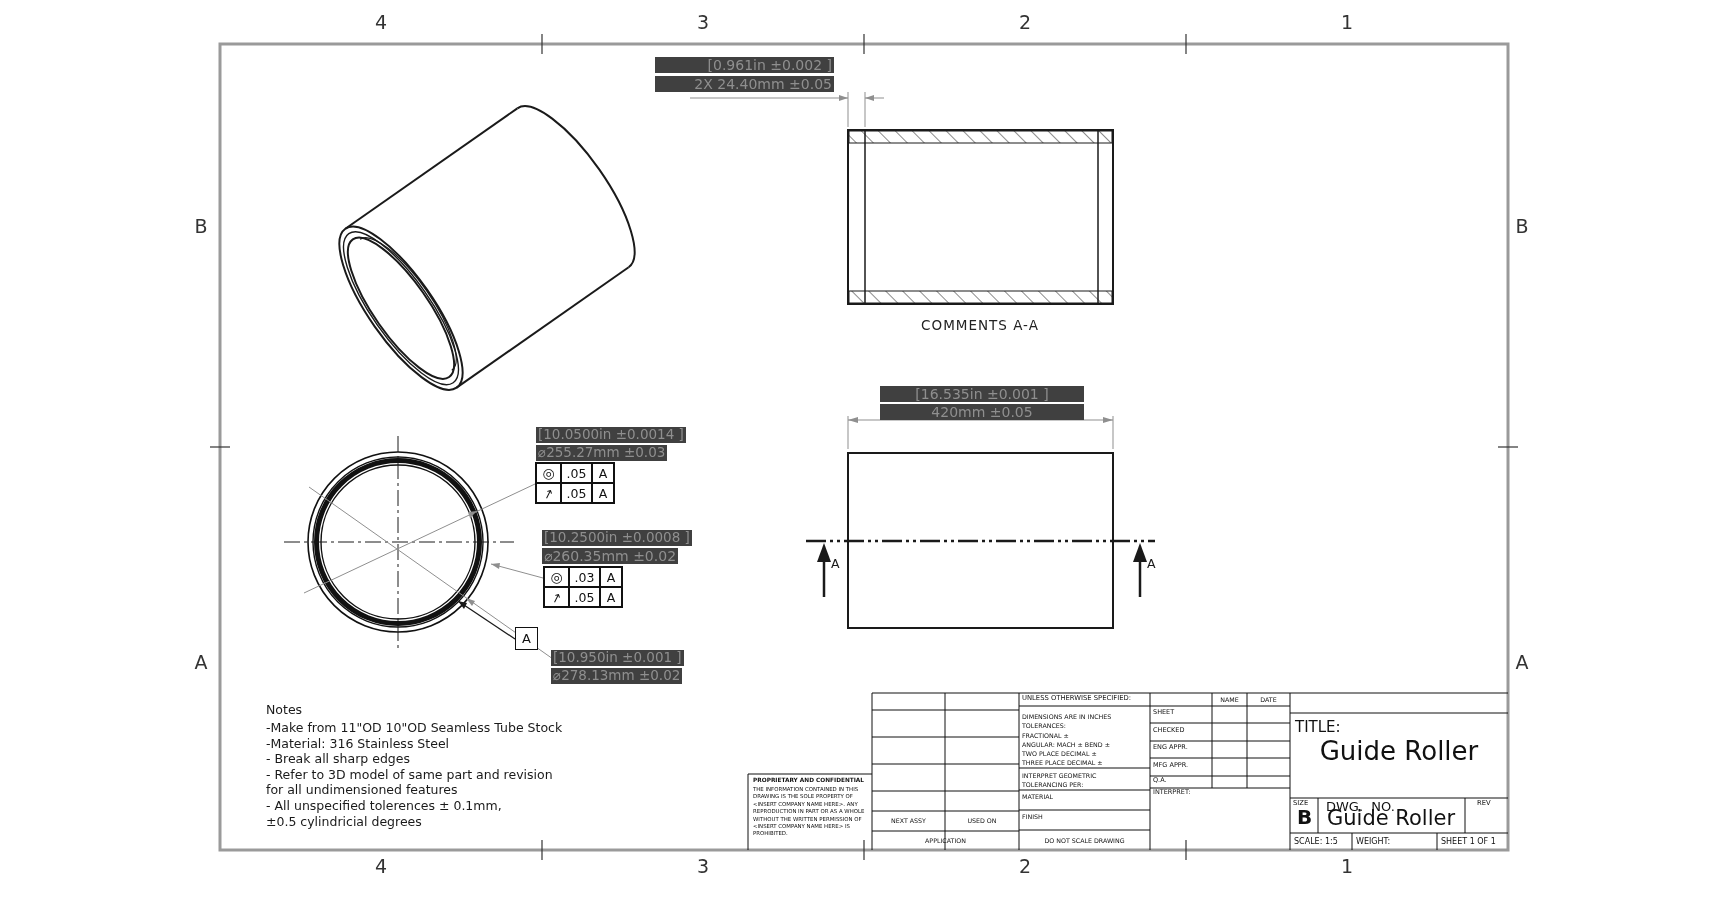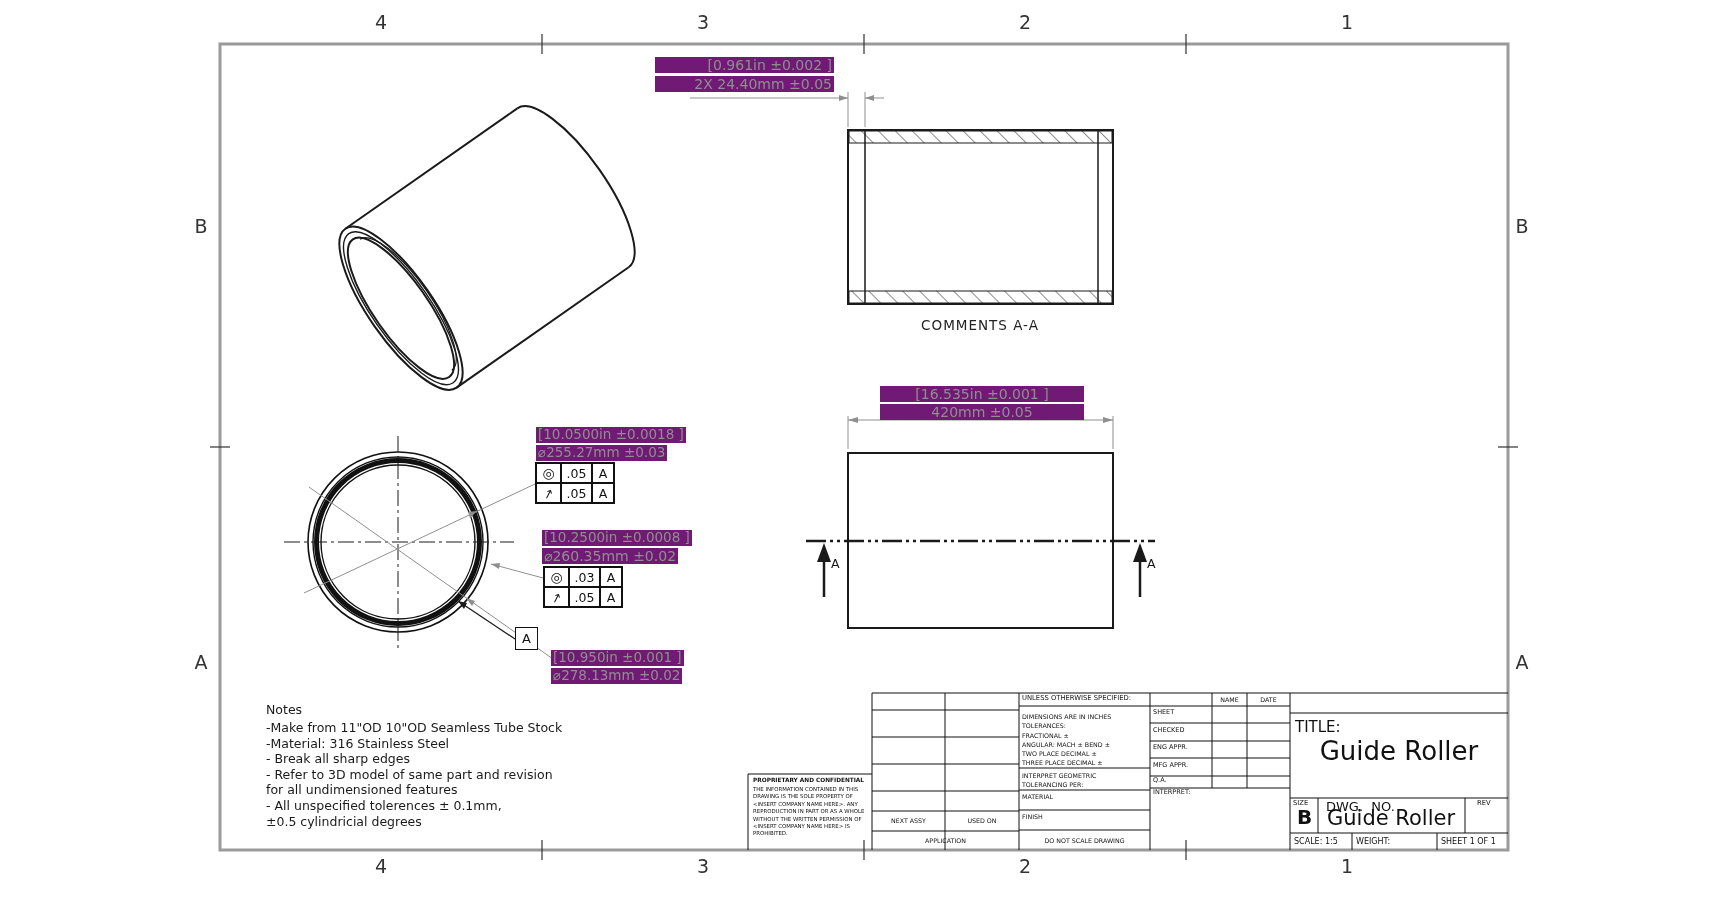--- a/index.html
+++ b/index.html
@@ -1,20 +1,20 @@
 <!DOCTYPE html>
 <html><head>
 <meta charset="utf-8">
 <style>
   html,body{margin:0;padding:0;background:#fff;}
   #canvas{position:relative;width:1733px;height:901px;background:#ffffff;overflow:hidden;
           font-family:"DejaVu Sans",sans-serif;}
   #linework{position:absolute;left:0;top:0;z-index:1;}
   .lbl{position:absolute;z-index:2;color:#1a1a1a;white-space:pre;line-height:1.15;}
-  .dim{color:#8f8f8f;background:#701a75;padding:0 2px;}
+  .dim{color:#8f8f8f;background:#404040;padding:0 2px;}
   .zone{width:30px;text-align:center;font-size:19px;color:#333;}
   .ctr{text-align:center;}
   .rgt{text-align:right;}
   .pre{white-space:pre-line;}
   .tb{color:#111;}
   .fcf{position:absolute;z-index:2;display:grid;grid-template-rows:20px 20px;
        grid-template-columns:25px 31px 22px;border:1.2px solid #111;background:#fff;}
   .fcf span{display:flex;align-items:center;justify-content:center;border:0.6px solid #111;
             font-size:12.5px;color:#111;}
   .runout{transform:rotate(-18deg);display:inline-block;}
@@ -169,21 +169,21 @@
 
   <div class="lbl dim rgt" style="left:655px;top:57px;width:175px;font-size:14px;">[0.961in ±0.002 ]</div>
   <div class="lbl dim rgt" style="left:655px;top:76px;width:175px;font-size:14px;">2X 24.40mm ±0.05</div>
   <div class="lbl ctr" style="left:900px;top:318px;width:160px;font-size:13.5px;letter-spacing:1px;color:#222;">COMMENTS A-A</div>
 
   <div class="lbl dim ctr" style="left:880px;top:386px;width:200px;font-size:14px;">[16.535in ±0.001 ]</div>
   <div class="lbl dim ctr" style="left:880px;top:404px;width:200px;font-size:14px;">420mm ±0.05</div>
   <div class="lbl" style="left:831px;top:557px;font-size:12.5px;">A</div>
   <div class="lbl" style="left:1147px;top:557px;font-size:12.5px;">A</div>
 
-  <div class="lbl dim" style="left:536px;top:427px;font-size:13.5px;">[10.0500in ±0.0018 ]</div>
+  <div class="lbl dim" style="left:536px;top:427px;font-size:13.5px;">[10.0500in ±0.0014 ]</div>
   <div class="lbl dim" style="left:536px;top:445px;font-size:13.5px;">⌀255.27mm ±0.03</div>
   <div class="fcf" style="left:535px;top:462px;">
     <span style="font-size:14px;">◎</span>
     <span>.05</span>
     <span>A</span>
     <span>
         <i class="runout" style="font-style:normal;">↗</i>
       </span>
     <span>.05</span>
     <span>A</span>

